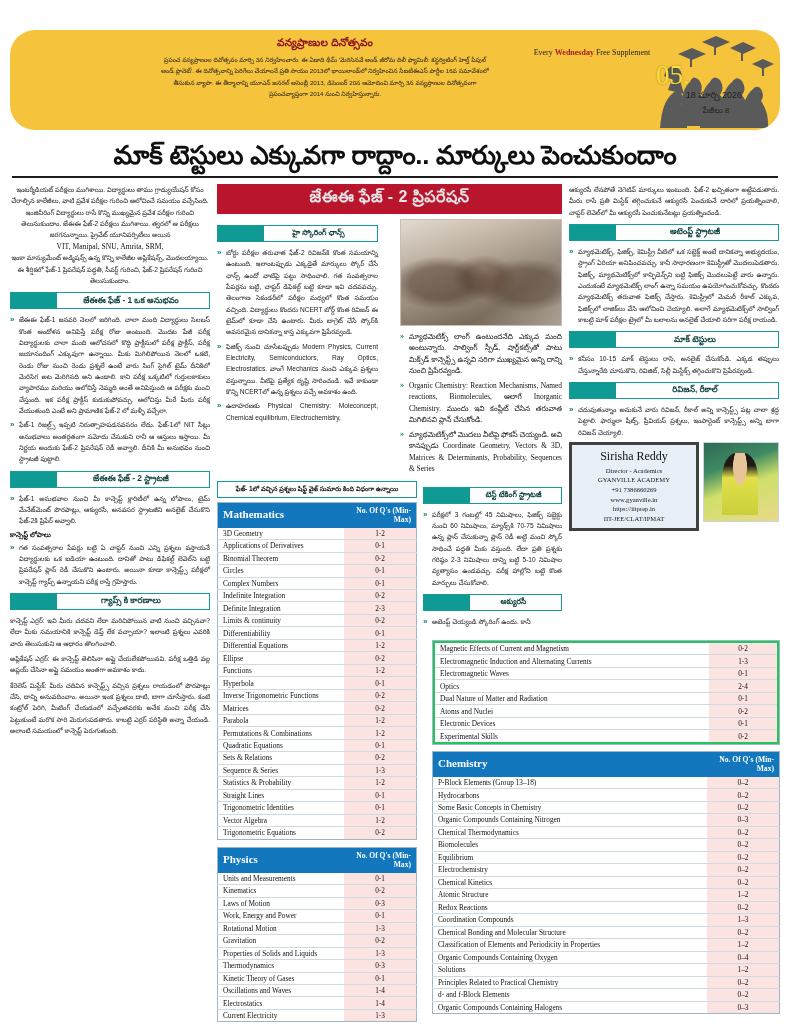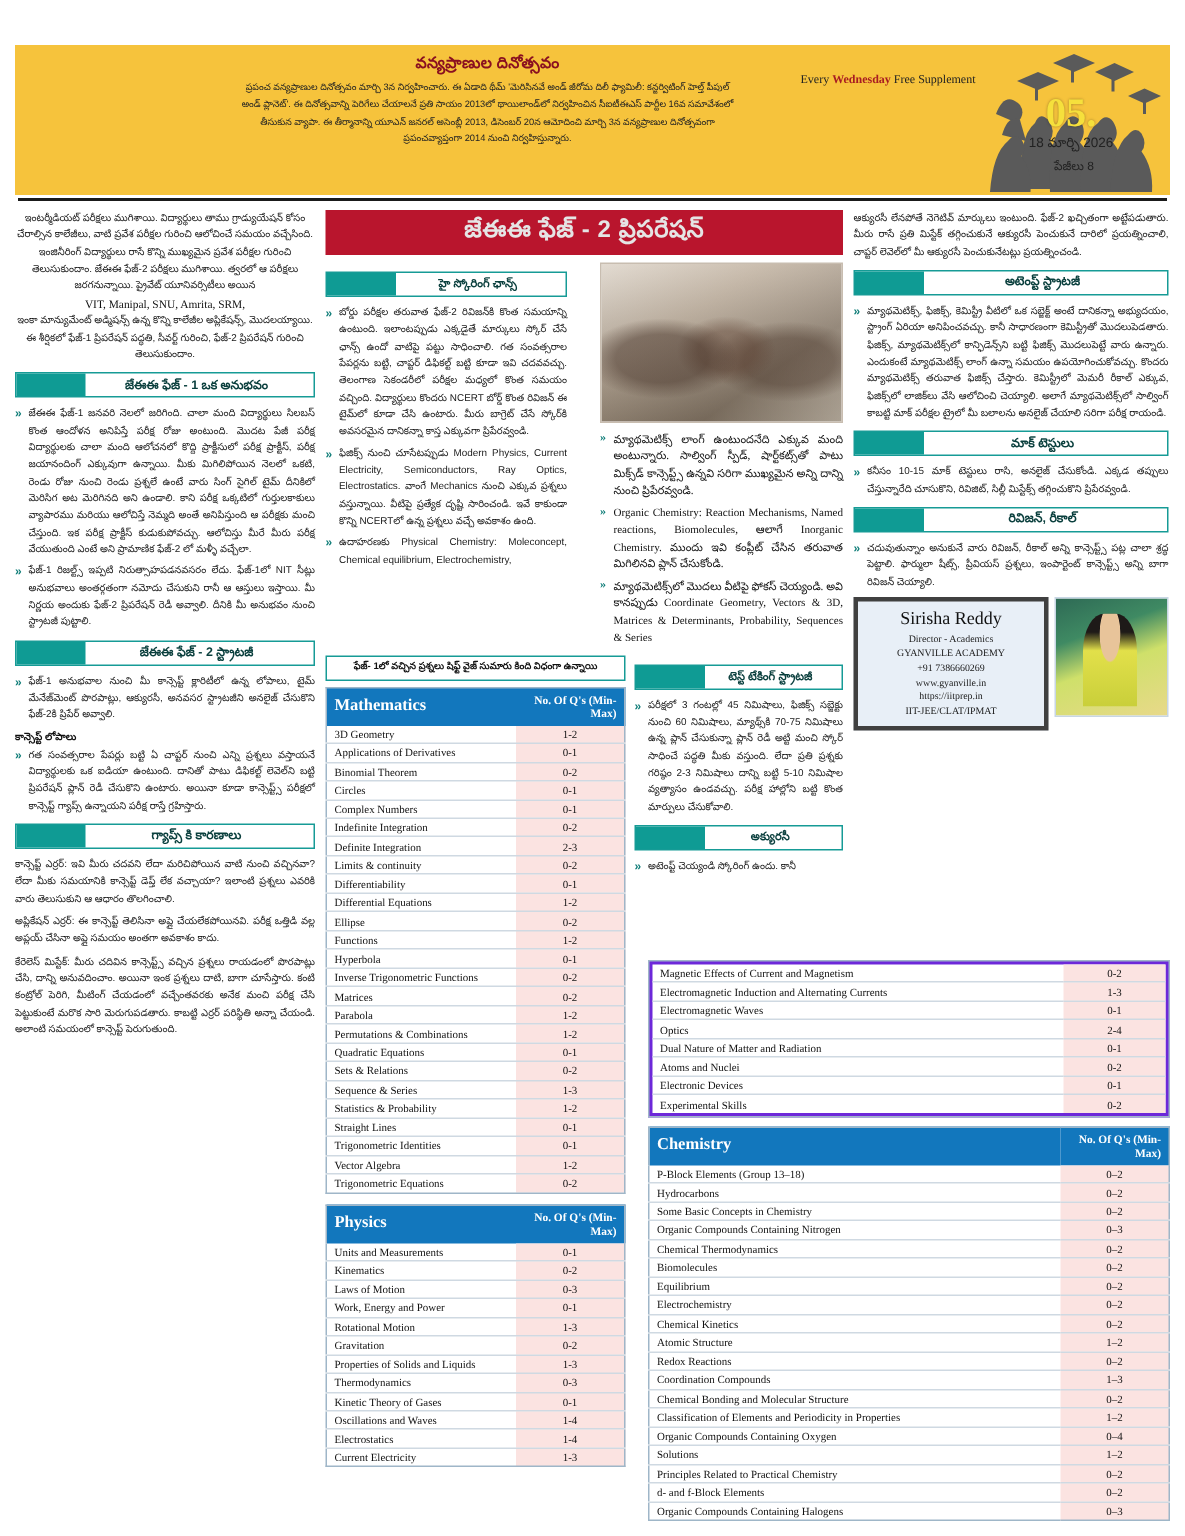--- a/index.html
+++ b/index.html
@@ -18,20 +18,21 @@
     padding:0;
   }
 
   
   .masthead{
     position:relative;
     margin:30px 10px 0 10px;
     height:100px;
     background:#f6c33c;
     overflow:hidden;
+    border-radius:25px;
   }
   .mh-left{
     position:absolute;left:150px;top:6px;width:330px;
     text-align:center;
   }
   .mh-title{
     font-family:"Liberation Sans",sans-serif;
     font-weight:bold;font-size:10.5px;color:#8a1020;
     letter-spacing:.2px;margin-bottom:3px;
   }
@@ -50,23 +51,23 @@
   .mh-logo .sup{
     font-family:Liberation Serif, serif;
     font-size:8px;color:#222;margin-top:4px;
   }
   .mh-logo .sup b{color:#a81c22;}
   .mh-right{
     position:absolute;right:4px;top:0;width:120px;height:100px;
   }
   .caps{position:absolute;inset:0;}
   .issue-no{
-    position:absolute;left:0;right:4px;top:30px;text-align:center;
+    position:absolute;left:0;right:4px;top:30px;text-align:left;
     font-family:"Liberation Serif",serif;font-size:27px;color:#f6e03c;
-    font-weight:bold;text-shadow:0 0 2px rgba(0,0,0,.35);
+    font-weight:normal;text-shadow:0 0 2px rgba(0,0,0,.35);
   }
   .issue-date{
     position:absolute;left:0;right:4px;top:60px;text-align:center;
     font-family:"Liberation Sans",sans-serif;font-size:9px;color:#222;
   }
   .issue-pages{
     position:absolute;left:0;right:0;top:76px;text-align:center;
     font-family:"Liberation Sans",sans-serif;font-size:8px;color:#222;
   }
 
@@ -172,21 +173,21 @@
     border-bottom:1px solid #cfd9e2;
     line-height:1.25;
   }
   .tbl td.num{
     width:62px;text-align:center;background:#fbe3e1;
     font-size:7.3px;
   }
   .tbl tr:last-child td{border-bottom:none;}
   .tbl.narrow td.num{width:58px;}
 
-  .tbl-wrap{border:1px solid #9fb6c8;padding:2px;background:#6d28d9;margin-bottom:6px;}
+  .tbl-wrap{border:1px solid #9fb6c8;padding:2px;background:#22c55e;margin-bottom:6px;}
   .tbl.inner{border:none;margin-bottom:0;}
 
   
   .statbox{
     border:1px solid #169b96;background:#fff;
     font-family:"Liberation Sans",sans-serif;
     font-size:6.4px;font-weight:bold;color:#111;
     padding:3px 4px;text-align:center;line-height:1.4;
     margin-bottom:4px;
   }
@@ -266,20 +267,21 @@
           <path d="M84 98 q2 -30 12 -38 q5 -6 9 -1 q4 7 0 12 q8 11 7 27 z"></path>
           <path d="M4 98 q2 -26 12 -34 q5 -6 9 -1 q4 6 0 11 q7 10 6 24 z"></path>
         </g>
       </svg>
       <div class="issue-no">05.</div>
       <div class="issue-date">18 మార్చి 2026</div>
       <div class="issue-pages">పేజీలు 8</div>
     </div>
   </div>
 
+  <div class="headline">మాక్ టెస్టులు ఎక్కువగా రాద్దాం.. మార్కులు పెంచుకుందాం</div>
   <div class="rule"></div>
 
   <div class="cols">
 
     <div class="col-l">
       <div class="tel center">ఇంటర్మీడియట్ పరీక్షలు ముగిశాయి. విద్యార్థులు తాము గ్రాడ్యుయేషన్ కోసం చేరాల్సిన కాలేజీలు, వాటి ప్రవేశ పరీక్షల గురించి ఆలోచించే సమయం వచ్చేసింది. ఇంజినీరింగ్ విద్యార్థులు రాసే కొన్ని ముఖ్యమైన ప్రవేశ పరీక్షల గురించి తెలుసుకుందాం. జేఈఈ ఫేజ్-2 పరీక్షలు ముగిశాయి. త్వరలో ఆ పరీక్షలు జరగనున్నాయి. ప్రైవేట్ యూనివర్సిటీలు అయిన</div>
       <div class="eng" style="text-align:center;font-size:7.6px;">VIT, Manipal, SNU, Amrita, SRM,</div>
       <div class="tel center">ఇంకా మాన్యుమేంట్ అడ్మిషన్స్ ఉన్న కొన్ని కాలేజీల అప్లికేషన్స్, మొదలయ్యాయి. ఈ శీర్షికలో ఫేజ్-1 ప్రిపరేషన్ పద్ధతి, సీవర్ట్ గురించి, ఫేజ్-2 ప్రిపరేషన్ గురించి తెలుసుకుందాం.</div>
 
       <div class="sechead">

